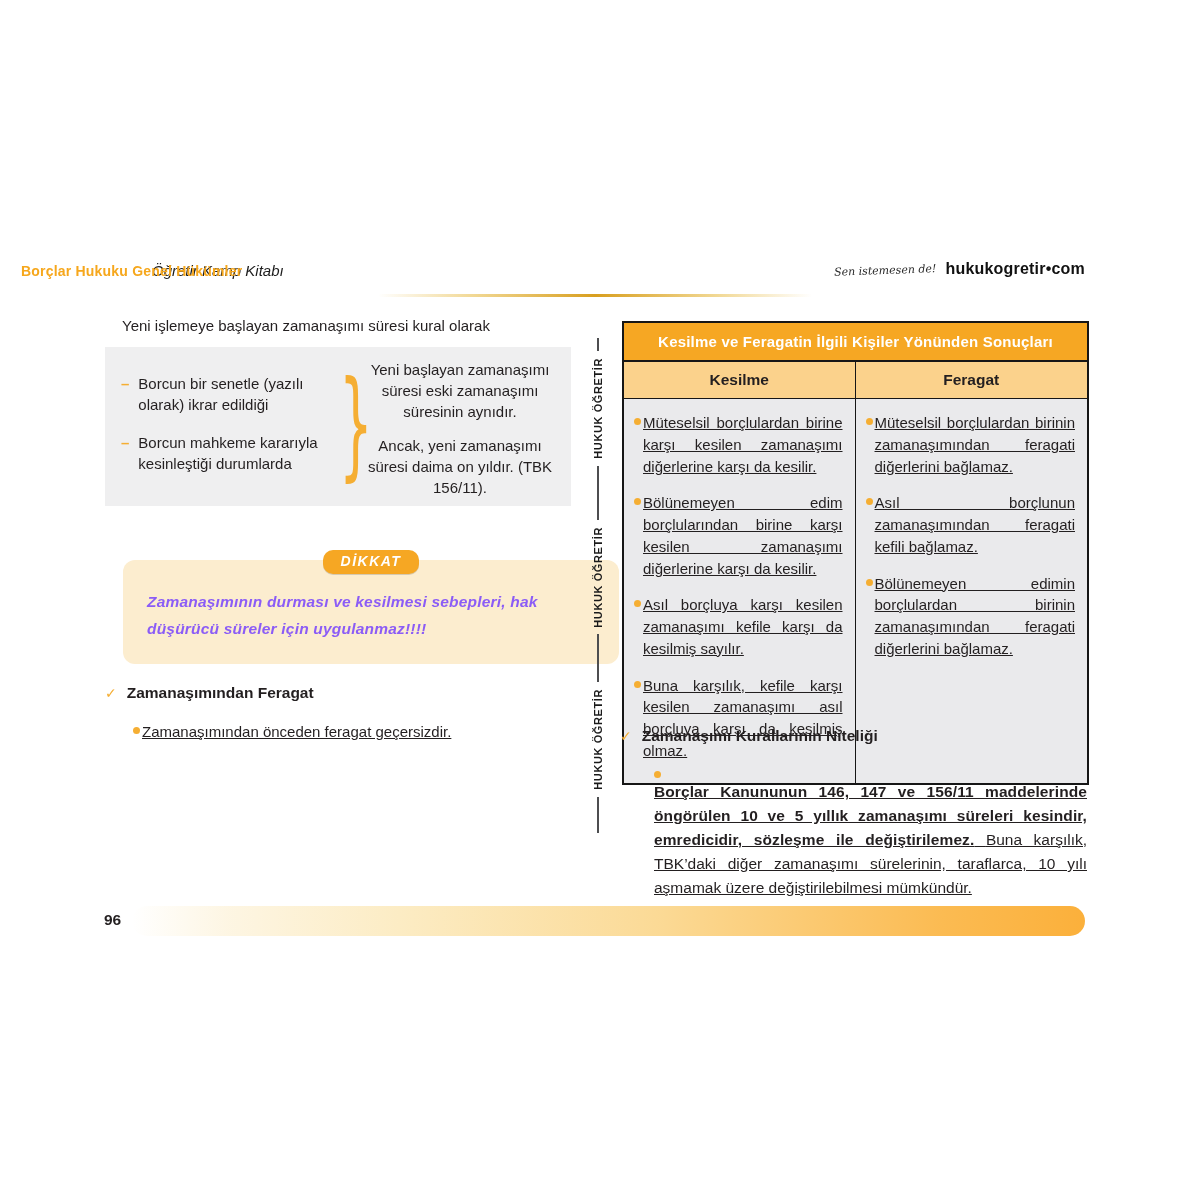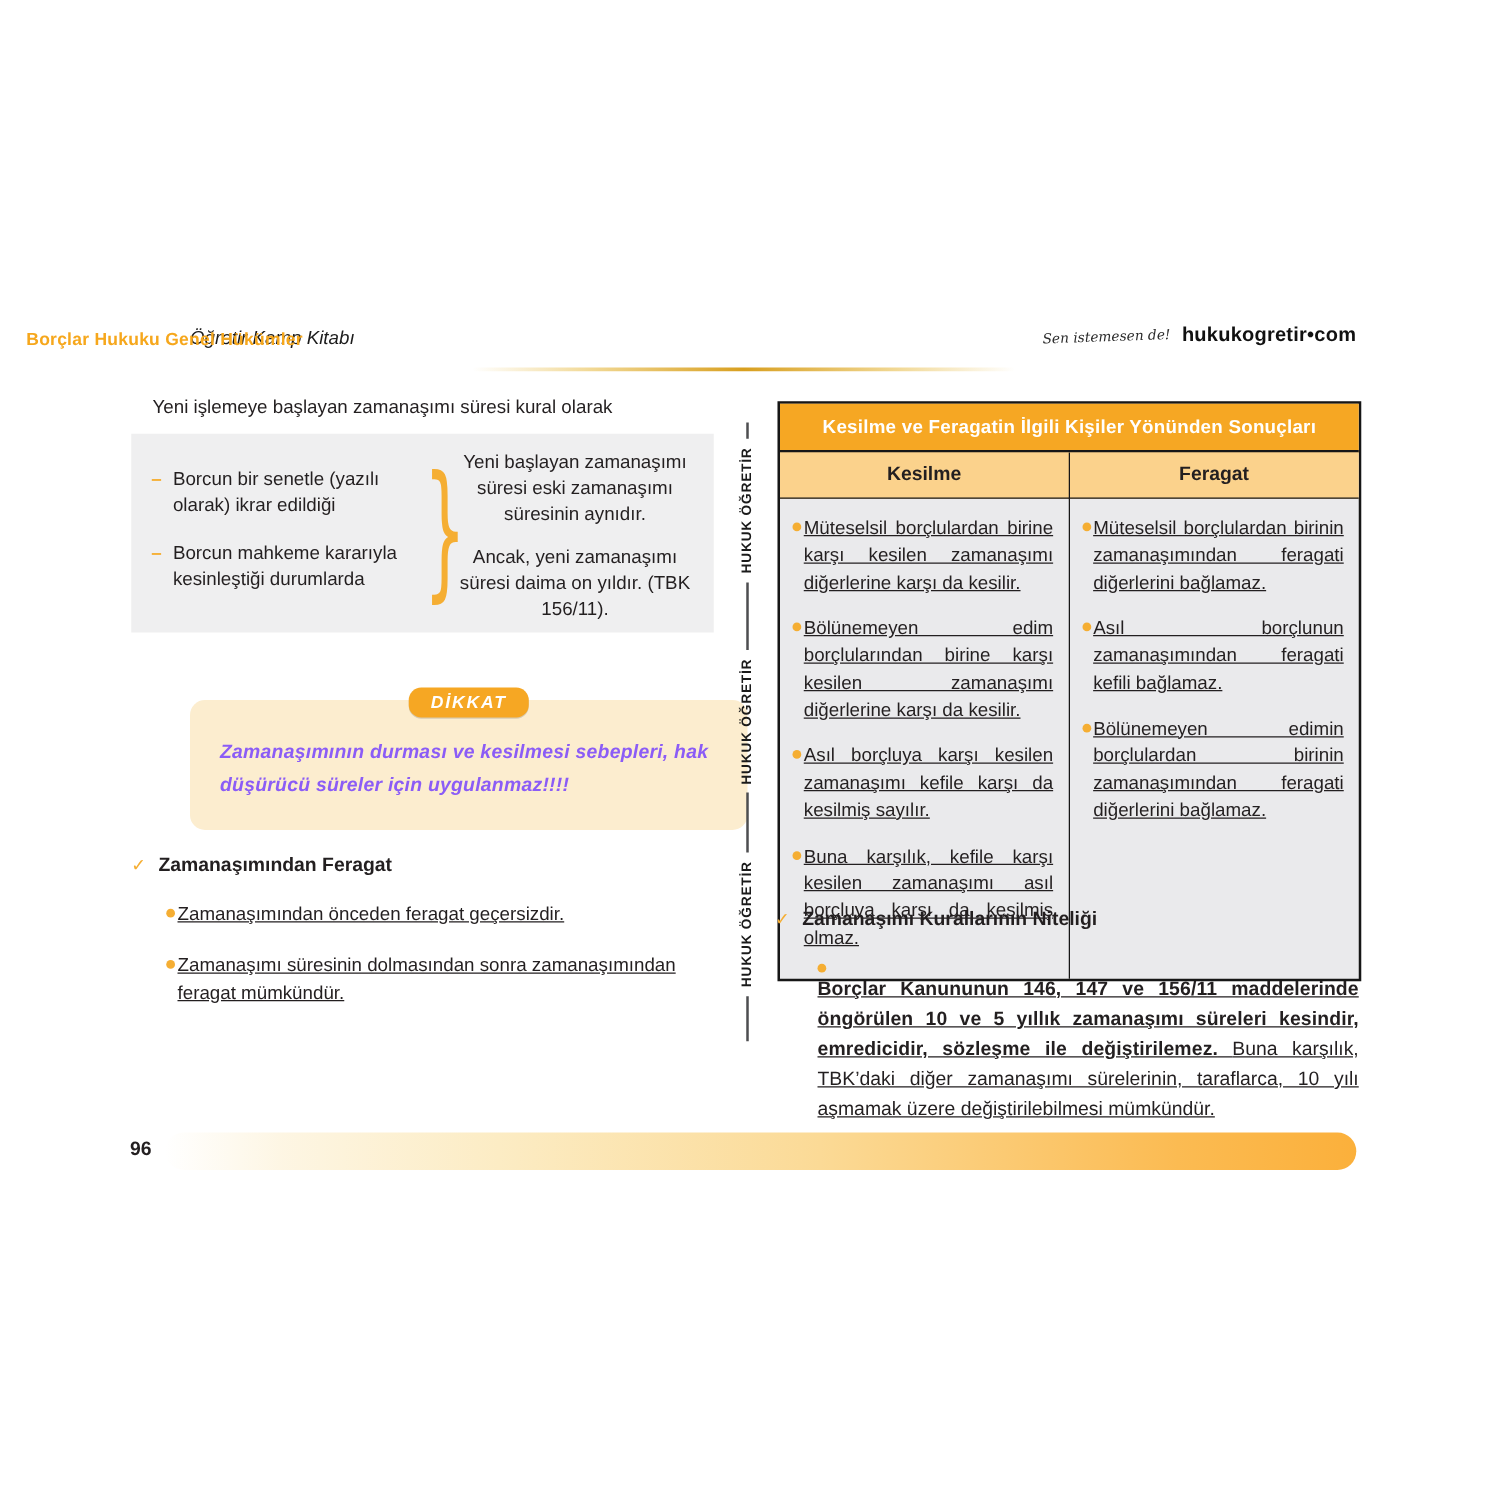--- a/index.html
+++ b/index.html
@@ -25,21 +25,21 @@
   .case-list{position:absolute;left:16px;top:26px;width:230px;}
   .case-item{display:flex;gap:9px;font-size:15px;line-height:1.4;margin-bottom:17px;}
   .dash{color:#F5AE33;font-weight:bold;flex:none;}
   .brace{position:absolute;left:234px;top:18px;height:120px;font-size:118px;line-height:1;
     color:#F5AE33;transform:scaleX(.45);transform-origin:left center;font-weight:400;
     font-family:"DejaVu Sans",sans-serif;}
   .case-results{position:absolute;right:10px;top:12px;width:202px;text-align:center;font-size:15px;line-height:1.4;}
   .case-results .res{margin:0 0 13px 0;}
 
   
-  .attention{left:123px;top:550px;width:446px;margin-left:29px;}
+  .attention{left:123px;top:550px;width:496px;}
   .attention-badge{position:relative;z-index:2;width:fit-content;margin:0 auto;background:#F6A723;color:#fff;
     font-weight:bold;font-style:italic;font-size:14px;letter-spacing:1.5px;padding:3px 18px 5px;border-radius:10px;
     box-shadow:0 1px 0 rgba(0,0,0,.15);}
   .attention-box{margin-top:-14px;background:#FCEDCF;border-radius:12px;padding:28px 24px 22px;
     font-style:italic;font-weight:bold;font-size:15.5px;line-height:1.75;color:#8b5cf6;letter-spacing:.2px;}
 
   
   .check-row{display:flex;gap:10px;align-items:baseline;}
   .check{color:#F5AE33;font-weight:bold;font-size:14px;flex:none;}
   .check-label{font-weight:bold;font-size:15.5px;}
@@ -119,24 +119,20 @@
 
   <div class="abs feragat">
     <div class="check-row">
       <span class="check">✓</span>
       <span class="check-label">Zamanaşımından Feragat</span>
     </div>
     <div class="bullet-row">
       <span class="dot"></span>
       <span>Zamanaşımından önceden feragat geçersizdir.</span>
     </div>
-    <div class="bullet-row">
-      <span class="dot"></span>
-      <span>Zamanaşımı süresinin dolmasından sonra zamanaşımından feragat mümkündür.</span>
-    </div>
   </div>
 
   <div class="abs spine">
     <div class="spine-line" style="height:13px"></div>
     <div class="spine-text">HUKUK ÖĞRETİR</div>
     <div class="spine-line" style="height:54px"></div>
     <div class="spine-text">HUKUK ÖĞRETİR</div>
     <div class="spine-line" style="height:48px"></div>
     <div class="spine-text">HUKUK ÖĞRETİR</div>
     <div class="spine-line" style="height:36px"></div>

